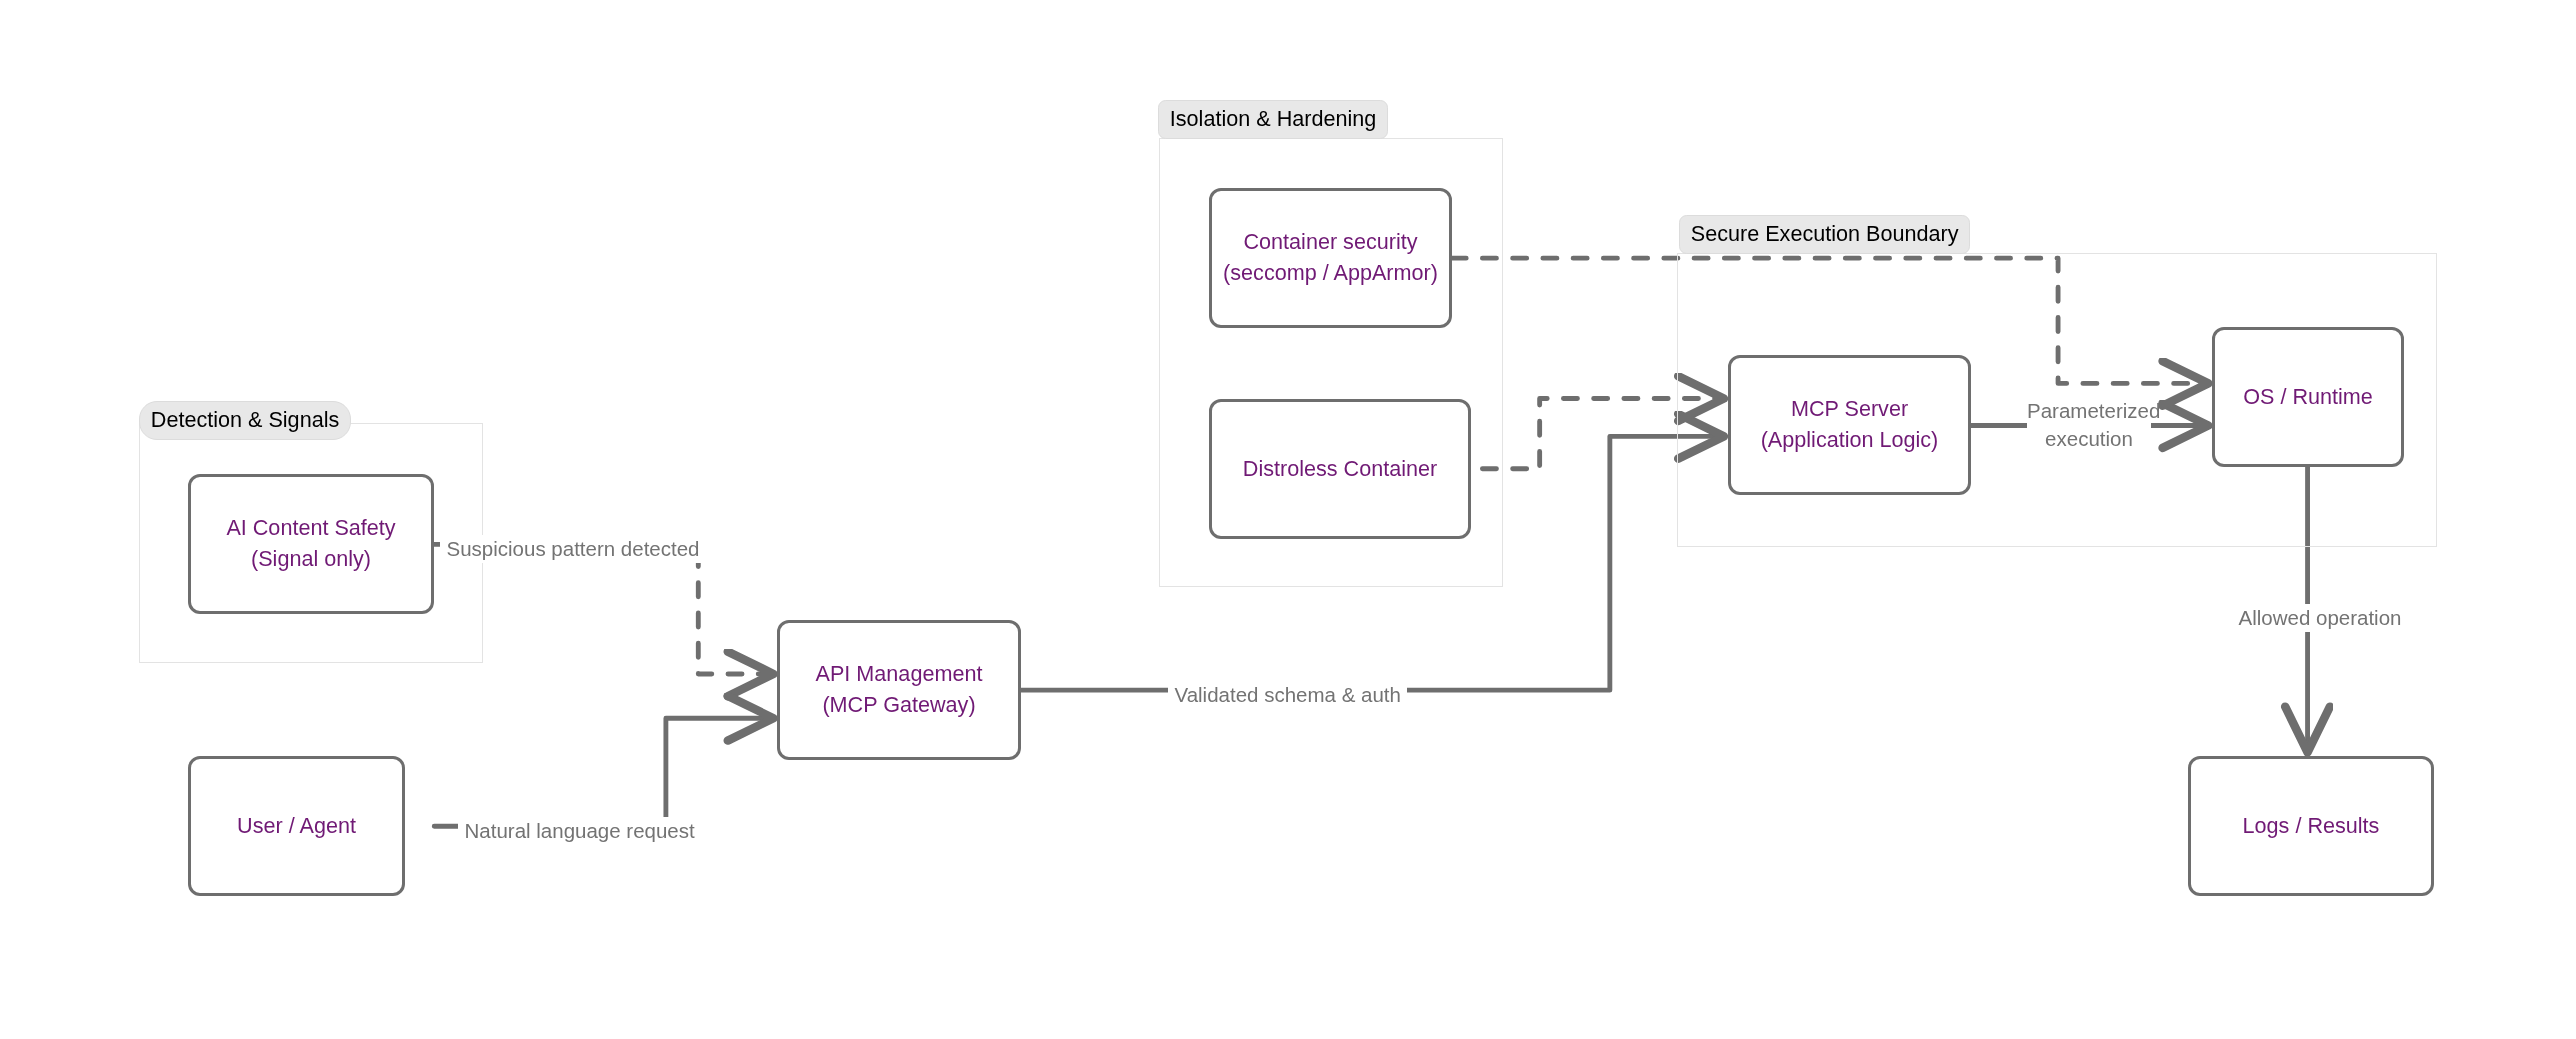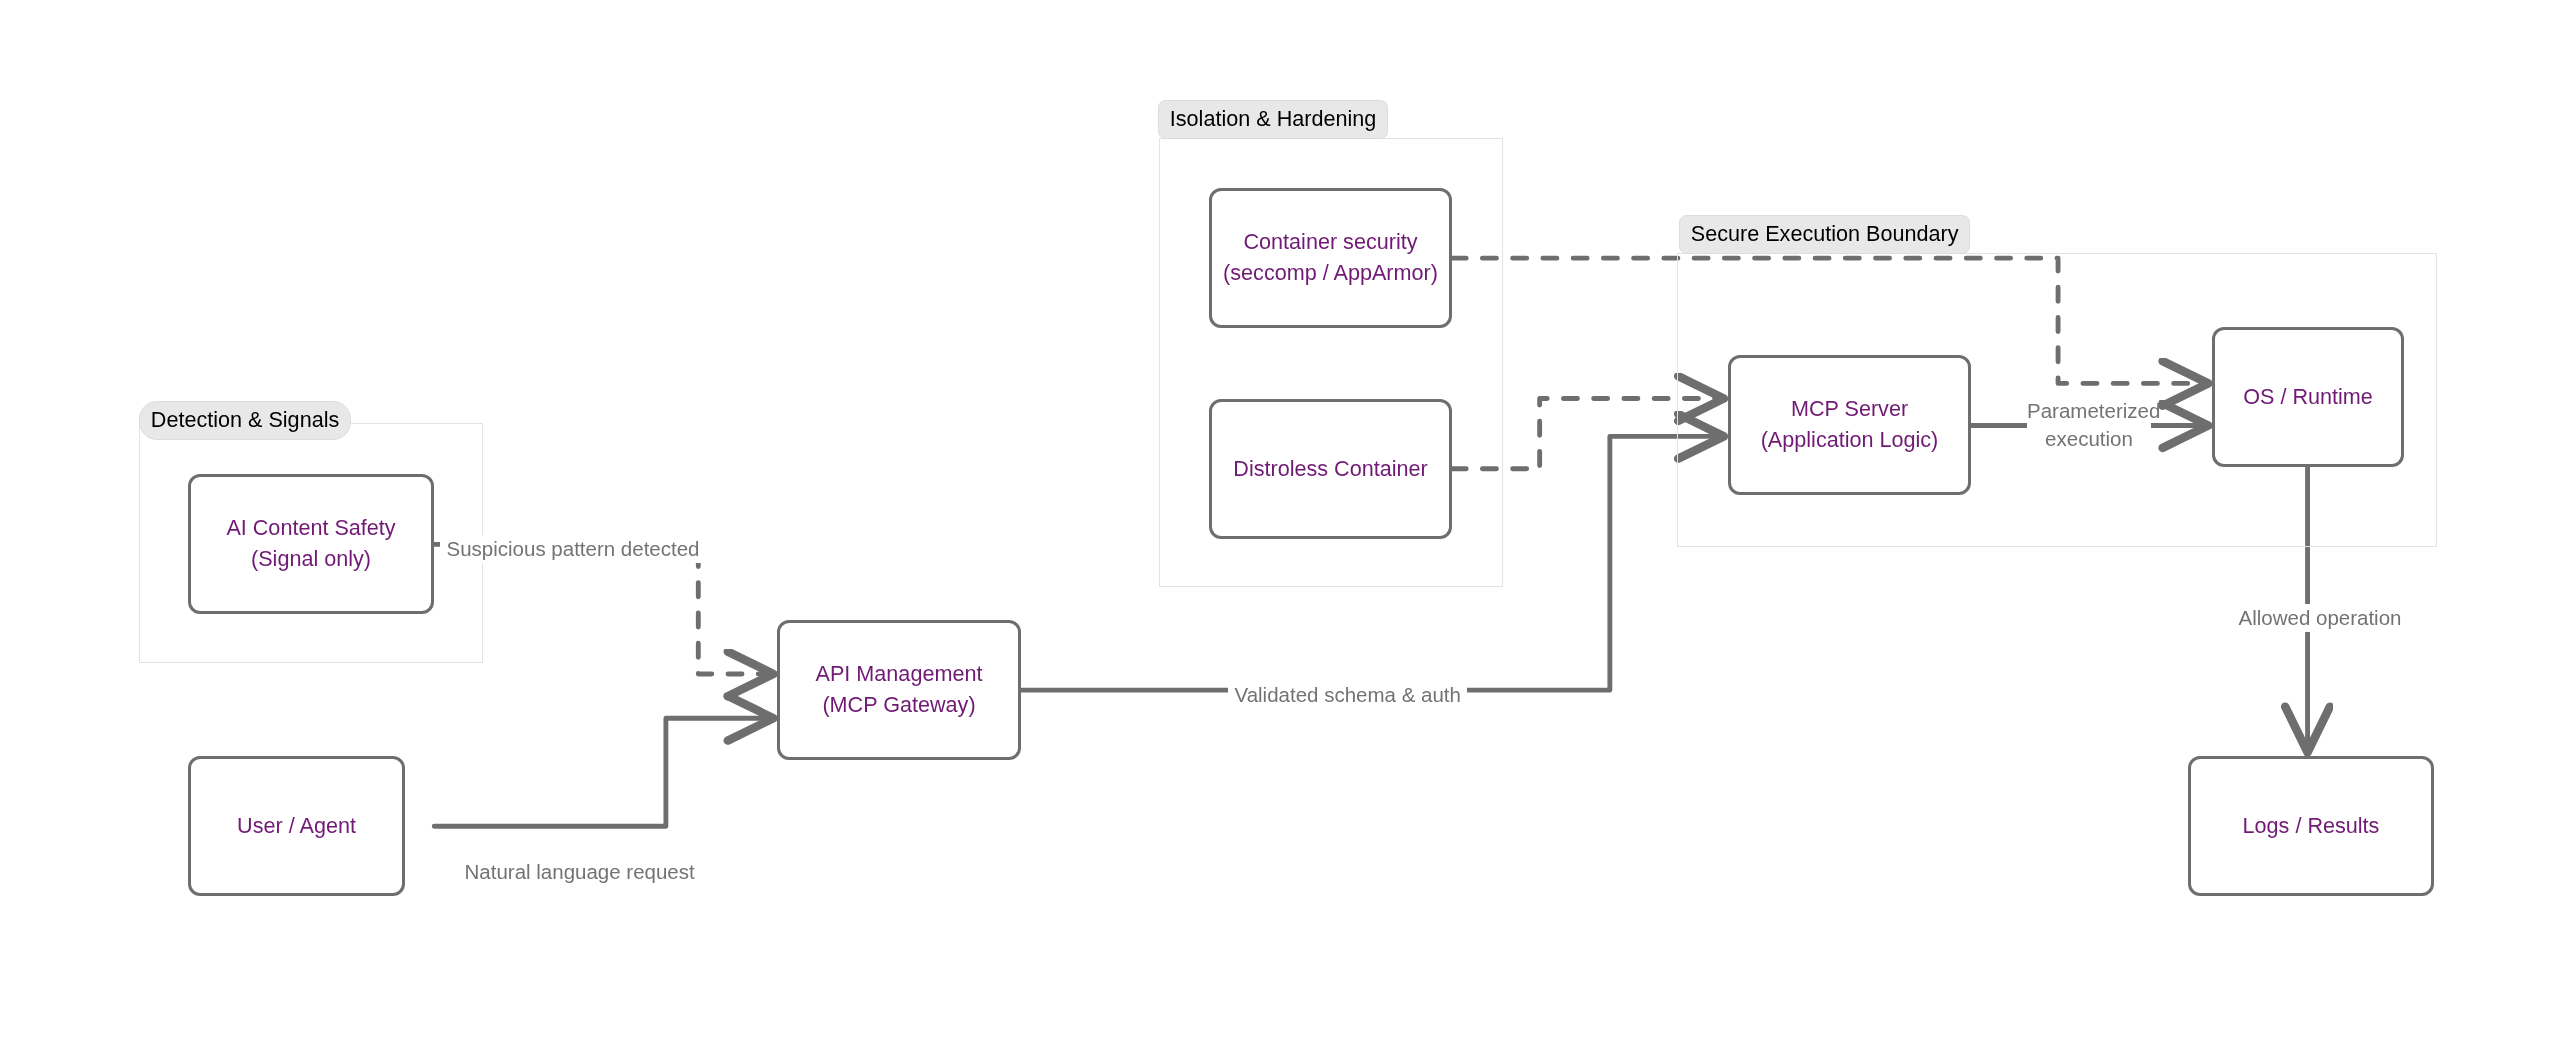--- a/index.html
+++ b/index.html
@@ -108,42 +108,42 @@
   <div class="node" style="left:777px;top:620px;width:244px;height:140px;">
     <span class="l1">API Management</span>
     <span class="l2">(MCP Gateway)</span>
   </div>
 
   <div class="node" style="left:1209px;top:188px;width:243px;height:140px;">
     <span class="l1">Container security</span>
     <span class="l2">(seccomp / AppArmor)</span>
   </div>
 
-  <div class="node" style="left:1209px;top:399px;width:243px;height:140px;">
+  <div class="node" style="left:1209px;top:399px;width:262px;height:140px;">
     <span class="l1">Distroless Container</span>
   </div>
 
   <div class="node" style="left:1728px;top:355px;width:243px;height:140px;">
     <span class="l1">MCP Server</span>
     <span class="l2">(Application Logic)</span>
   </div>
 
   <div class="node" style="left:2212px;top:327px;width:192px;height:140px;">
     <span class="l1">OS / Runtime</span>
   </div>
 
   <div class="node" style="left:2188px;top:756px;width:246px;height:140px;">
     <span class="l1">Logs / Results</span>
   </div>
 
   <div class="edge-label" style="left:440px;top:535px;">Suspicious pattern detected</div>
 
-  <div class="edge-label" style="left:458px;top:817px;margin-top:41px;">Natural language request</div>
+  <div class="edge-label" style="left:458px;top:817px;">Natural language request</div>
 
-  <div class="edge-label" style="left:1228px;top:681px;text-align:center;">Validated schema &amp; auth</div>
+  <div class="edge-label" style="left:1168px;top:681px;text-align:center;">Validated schema &amp; auth</div>
 
   <div class="edge-label two-line" style="left:2027px;top:397px;width:124px;padding:0;">
     <span>Parameterized</span><br>
     <span>execution</span>
   </div>
 
   <div class="edge-label" style="left:2232px;top:604px;">Allowed operation</div>
 
 </div>
 

